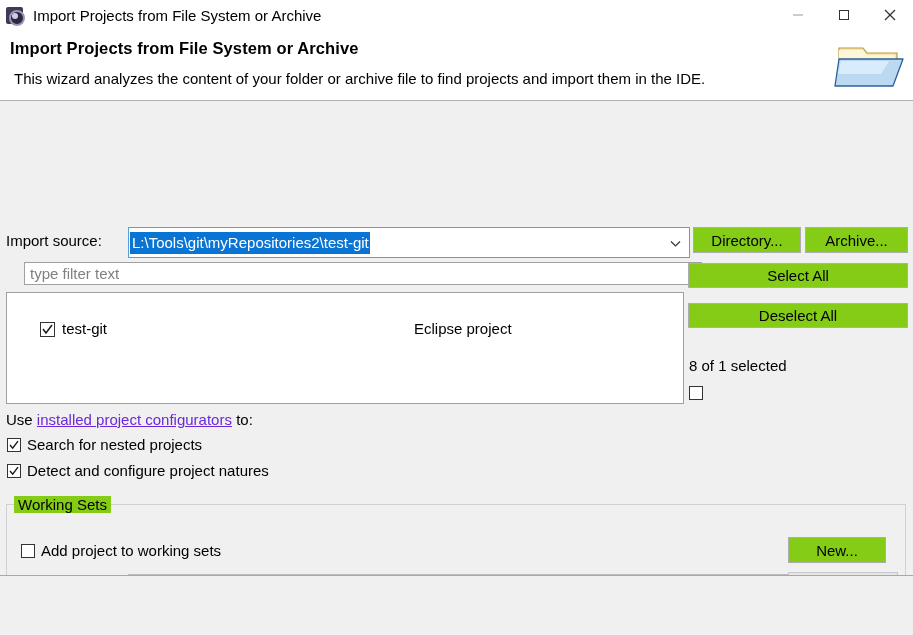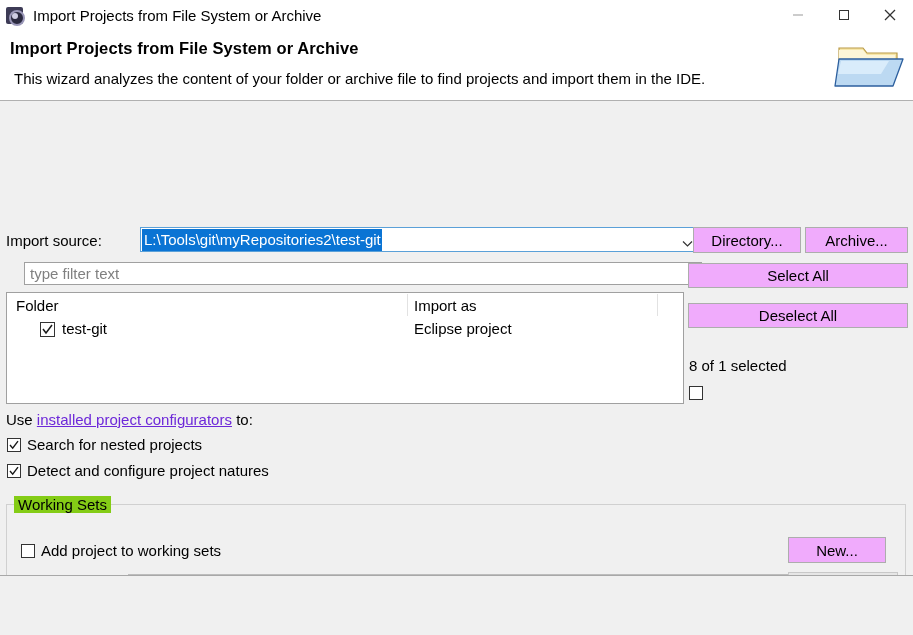--- a/index.html
+++ b/index.html
@@ -75,21 +75,21 @@
     position: absolute; left: 0; top: 102px; width: 913px; height: 473px;
     background: #f0f0f0;
   }
 
   .row-label {
     position: absolute; font-size: 15px; color: #000;
   }
 
   
   .combo {
-    position: absolute; left: 140px; top: 125px; width: 562px; height: 25px;
+    position: absolute; left: 128px; top: 125px; width: 562px; height: 31px;
     background: #ffffff;
     border: 1px solid #5aa0d8;
     display: flex; align-items: center;
   }
   .combo-text {
     margin-left: 1px;
     background: #0a74d4; color: #ffffff;
     font-size: 15px; line-height: 20px;
     padding: 1px 1px 1px 2px;
     white-space: nowrap;
@@ -139,21 +139,21 @@
   .row-folder-name {
     position: absolute; left: 55px; top: 1px; font-size: 15px;
   }
   .row-import-as {
     position: absolute; left: 407px; top: 1px; font-size: 15px;
   }
 
   
   .btn {
     position: absolute;
-    background: #f0abfc;
+    background: #84cc16;
     border: 1px solid #adadad;
     font-family: "Liberation Sans", sans-serif;
     font-size: 15px;
     color: #000;
     display: flex; align-items: center; justify-content: center;
     cursor: default;
     padding: 0;
   }
   .btn.disabled { color: #9a9a9a; background: #e6e6e6; border-color: #c8c8c8; }
   .btn-directory { left: 693px; top: 125px; width: 108px; height: 26px; }
@@ -274,26 +274,20 @@
   <button class="btn btn-archive">Archive...</button>
 
   <div class="filter-field">
     <span class="filter-placeholder">type filter text</span>
   </div>
 
   <button class="btn btn-selectall">Select All</button>
   <button class="btn btn-deselectall">Deselect All</button>
 
   <div class="table-box">
-    <div class="table-header">
-      <div class="th th-folder">Folder</div>
-      <div class="th th-importas">Import as</div>
-      <div class="col-div col-div-1"></div>
-      <div class="col-div col-div-2"></div>
-    </div>
     <div class="table-row">
       <span class="row-check">
         <svg width="11" height="11" viewBox="0 0 11 11">
             <polyline points="1,5 4,9 10,1" fill="none" stroke="#1a1a1a" stroke-width="1.5"></polyline>
           </svg>
       </span>
       <span class="row-folder-name">test-git</span>
       <span class="row-import-as">Eclipse project</span>
     </div>
   </div>

